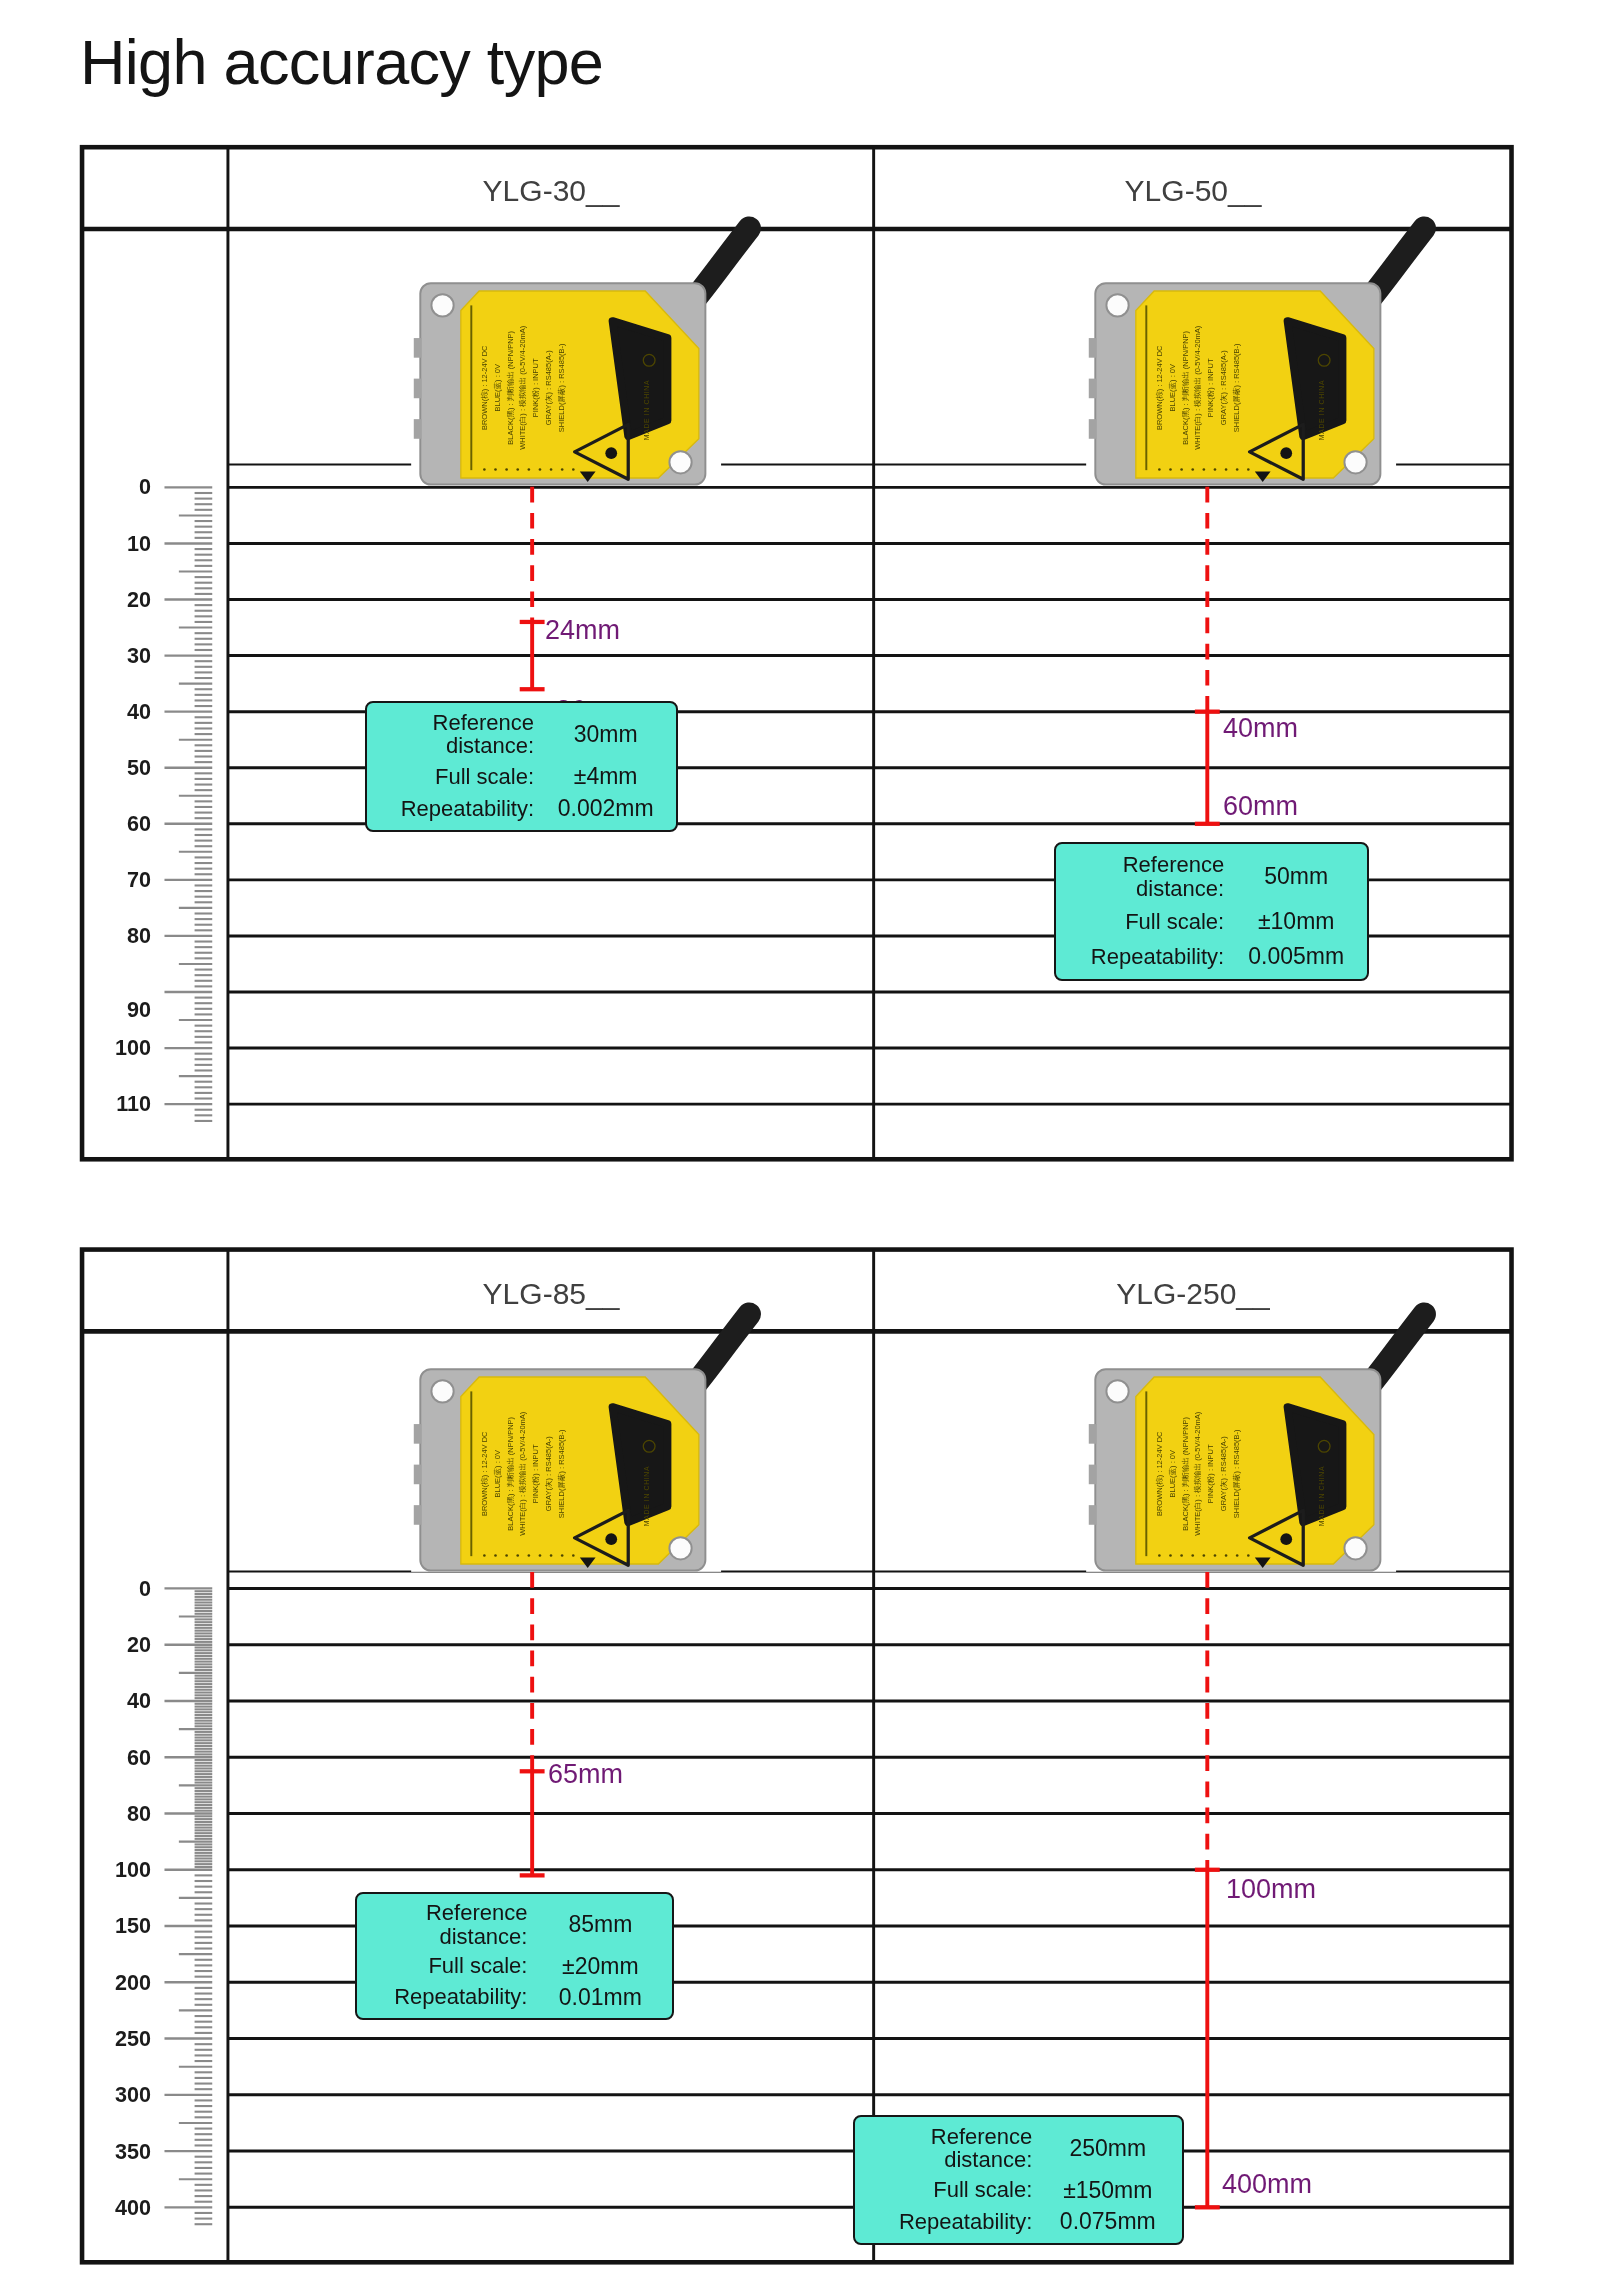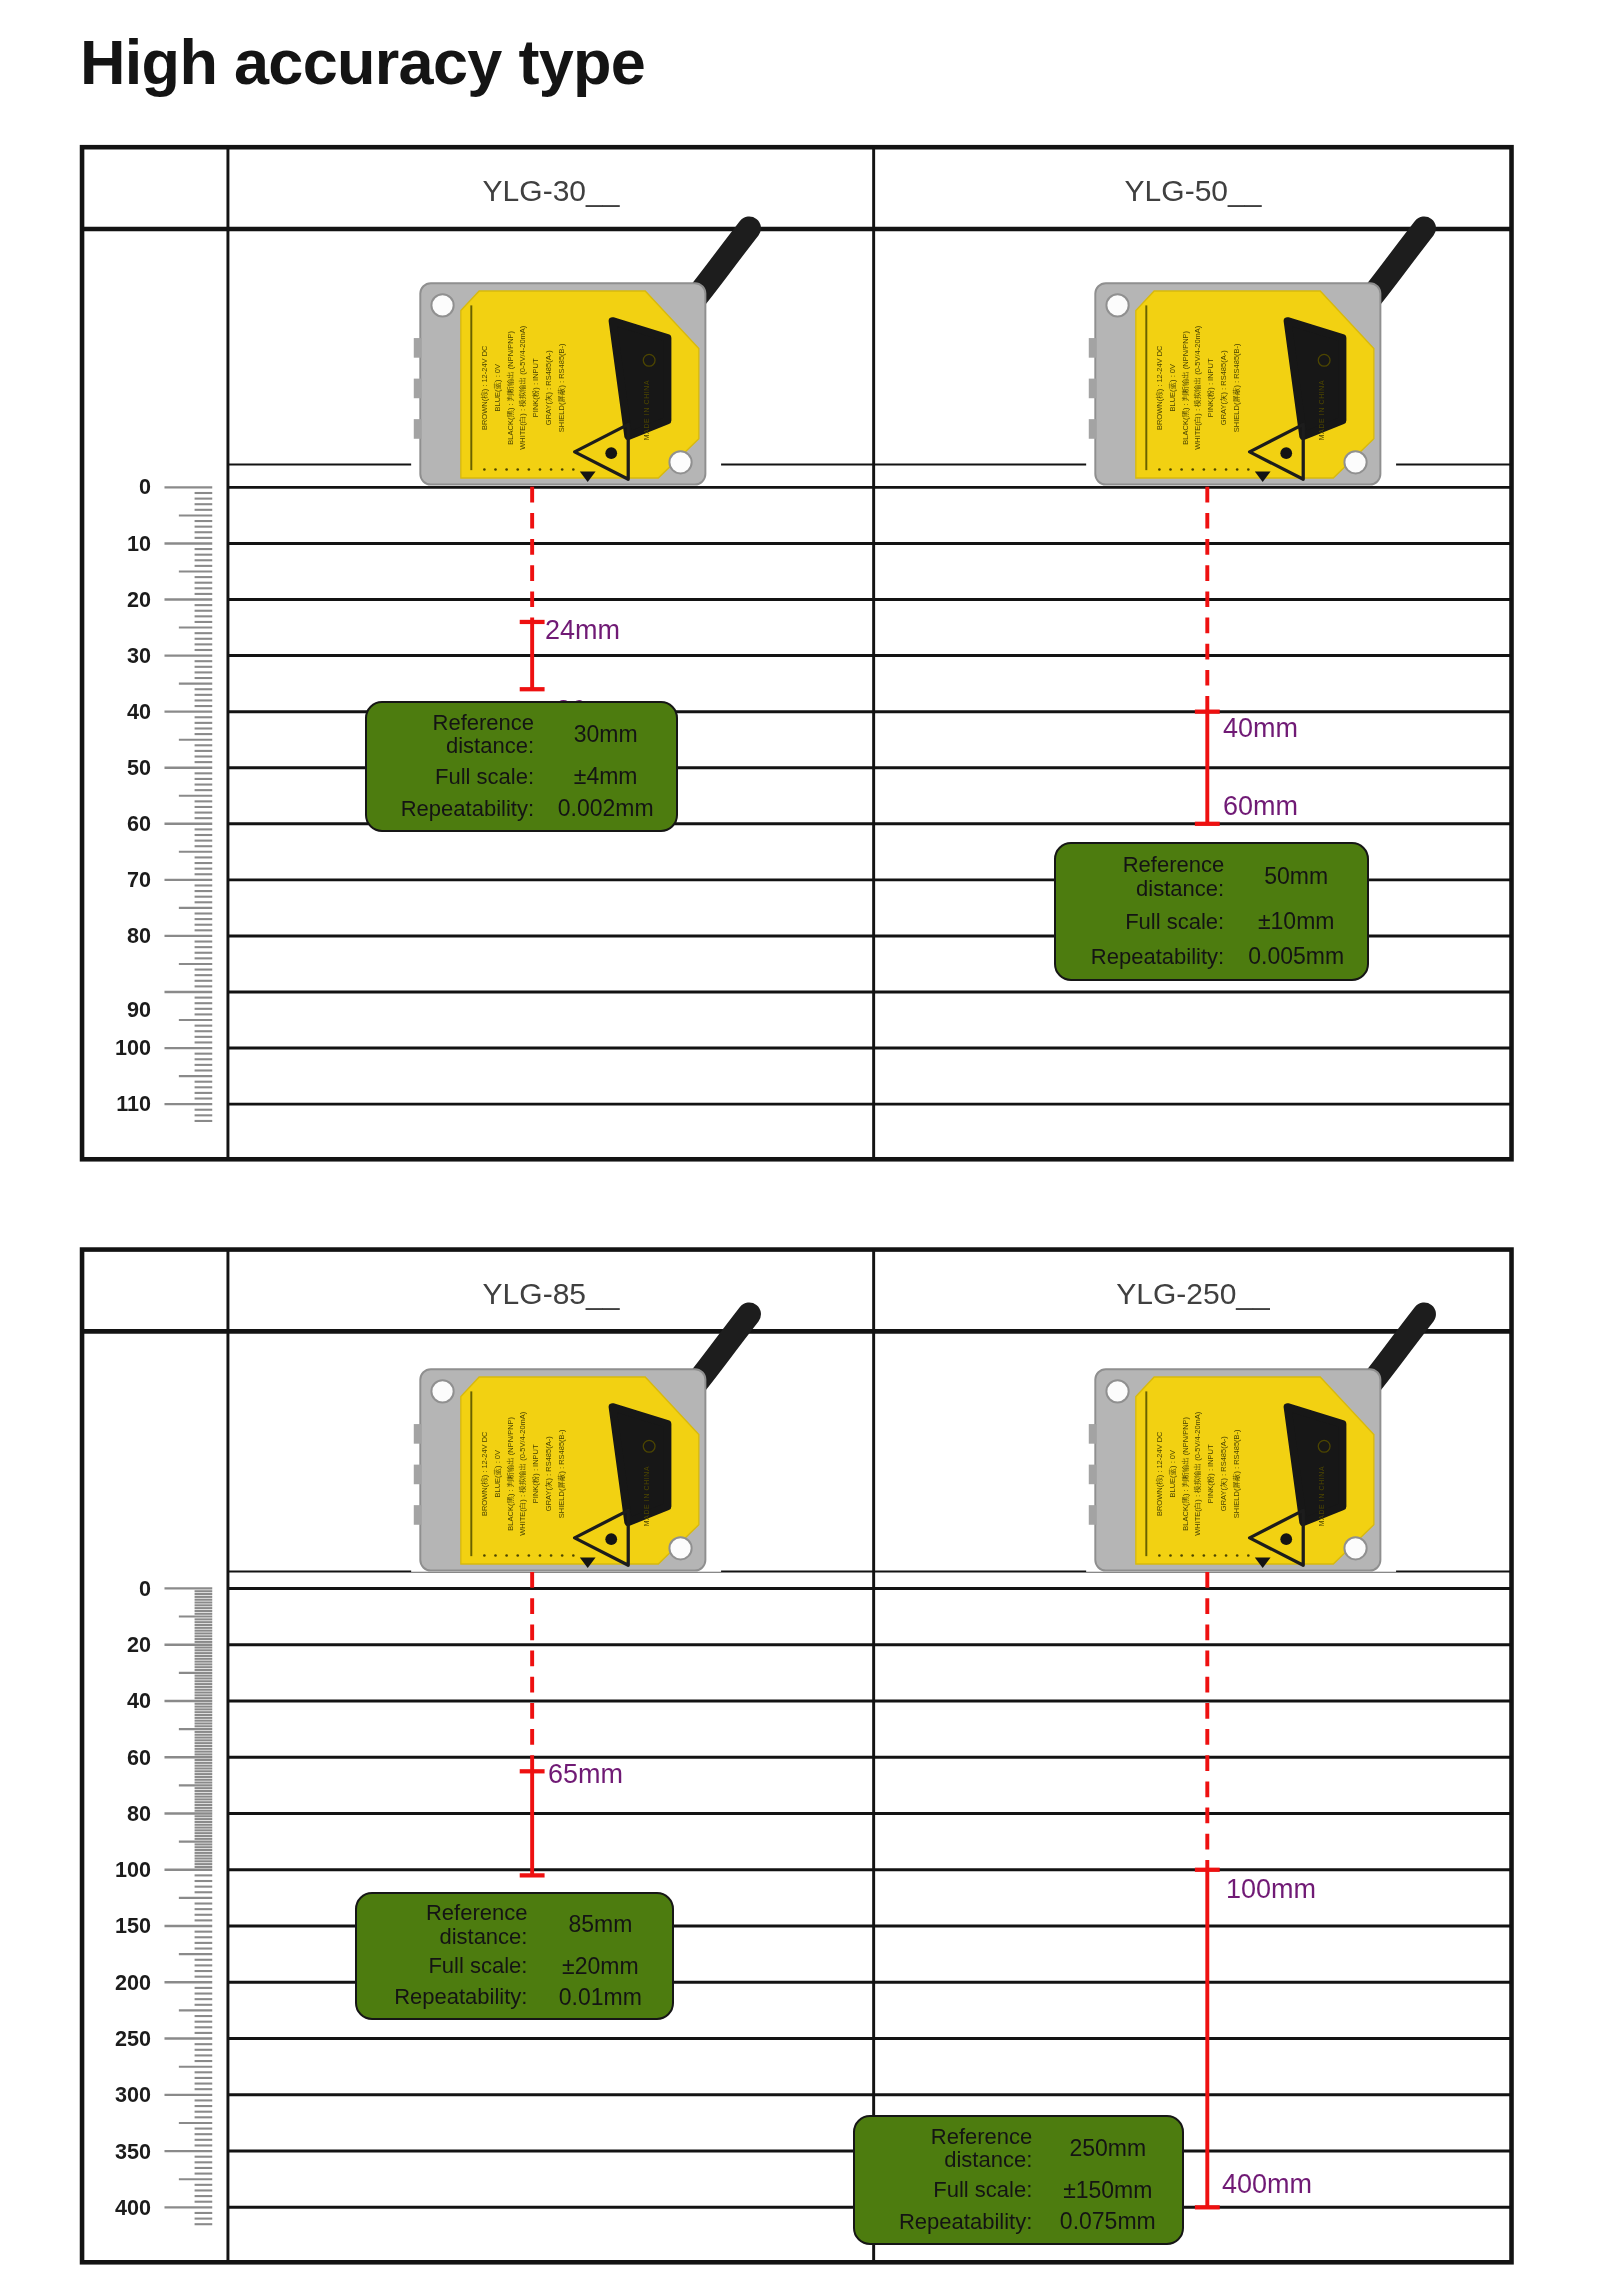--- a/index.html
+++ b/index.html
@@ -1,23 +1,23 @@
 <!DOCTYPE html>
 <html style="font-size:10.5px"><head>
 <meta charset="utf-8">
 <style>
   html,body{margin:0;padding:0;background:#ffffff;}
   #page{position:relative;width:1623px;height:2295px;background:#ffffff;overflow:hidden;
         font-family:"Liberation Sans",sans-serif;color:#1a1a1a;}
-  #page-title{position:absolute;left:80px;top:26px;font-size:63px;font-weight:700;
+  #page-title{position:absolute;left:80px;top:26px;font-size:63px;font-weight:400;
               letter-spacing:-0.7px;color:#141414;white-space:nowrap;}
   .hdr{position:absolute;font-size:30px;text-align:center;white-space:nowrap;color:#404040;}
   .rlab{position:absolute;font-size:21.6px;font-weight:700;text-align:right;color:#1c1c1c;}
   .mlab{position:absolute;font-size:27px;height:35px;line-height:35px;white-space:nowrap;color:#701a75;}
-  .spec-box{position:absolute;background:#4d7c0f;border:2.6px solid #161616;border-radius:17px;
+  .spec-box{position:absolute;background:#5eead4;border:2.6px solid #161616;border-radius:8px;
             display:grid;grid-template-columns:57% 43%;align-items:center;box-sizing:border-box;
             padding:5.2px 6.5px 5.2px 2.6px;z-index:40;}
   .spec-label{font-size:22px;text-align:right;line-height:1.08;padding-right:6.5px;color:#141414;}
   .spec-value{font-size:23px;text-align:center;padding-left:1.3px;color:#141414;white-space:nowrap;}
   svg.layer{position:absolute;left:0;top:0;overflow:visible;}
   .device{position:absolute;width:340px;height:275px;overflow:visible;z-index:20;}
 </style>
 </head>
 <body>
 

